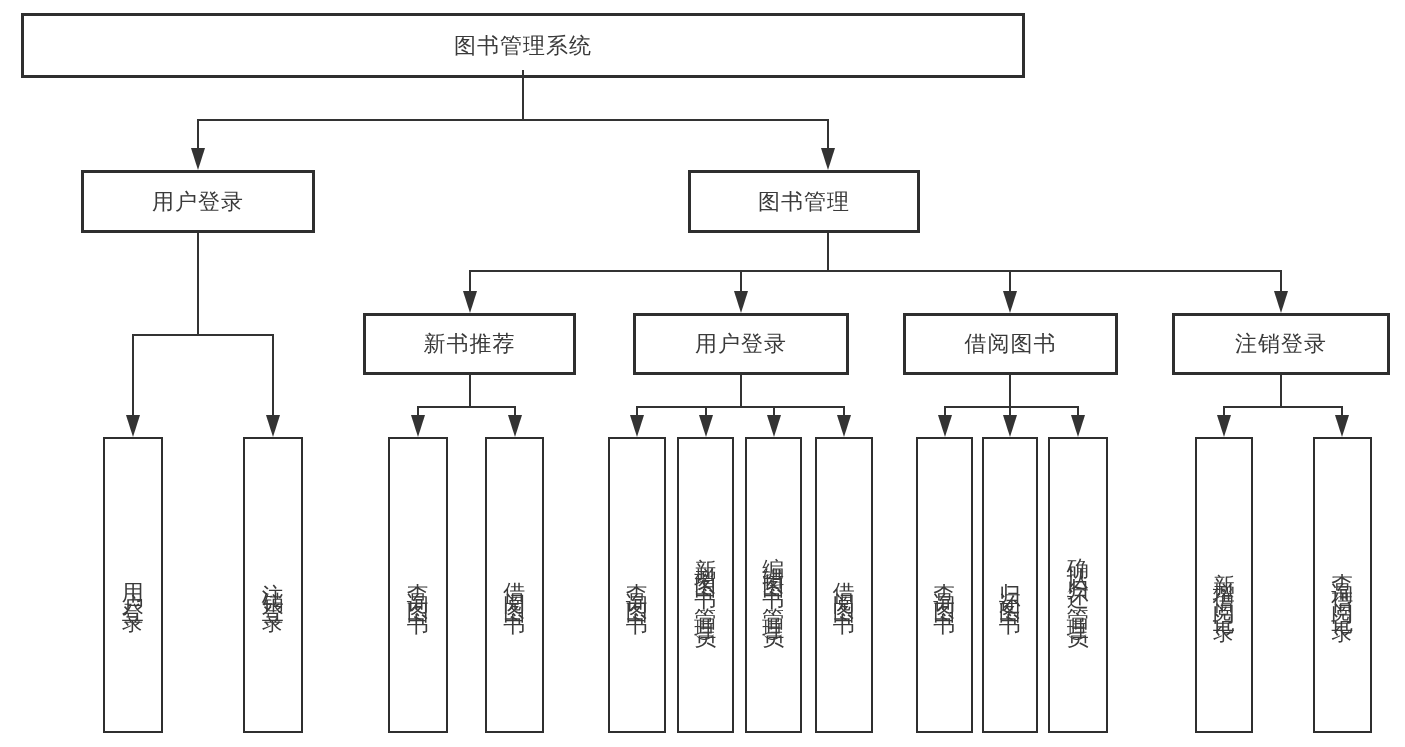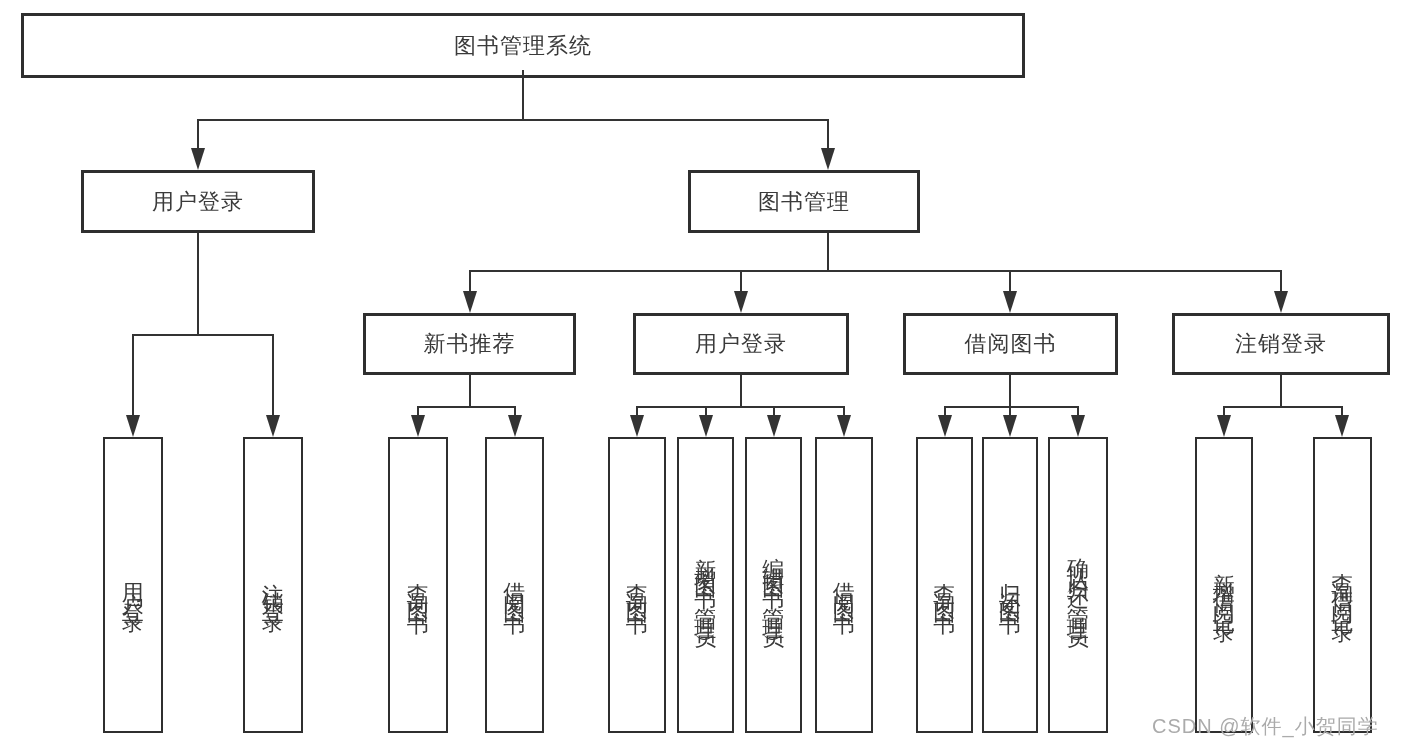--- a/index.html
+++ b/index.html
@@ -154,15 +154,14 @@
   <div class="arrow" style="left:1003px;top:415px"></div>
   <div class="arrow" style="left:1071px;top:415px"></div>
 
   <div class="vl" style="left:1280px;top:375px;height:32px"></div>
   <div class="hl" style="left:1223px;top:406px;width:120px"></div>
   <div class="vl" style="left:1223px;top:406px;height:10px"></div>
   <div class="vl" style="left:1341px;top:406px;height:10px"></div>
   <div class="arrow" style="left:1217px;top:415px"></div>
   <div class="arrow" style="left:1335px;top:415px"></div>
 
-  <div class="watermark">CSDN @软件_小贺同学</div>
 
 </div>
 
 </body></html>

